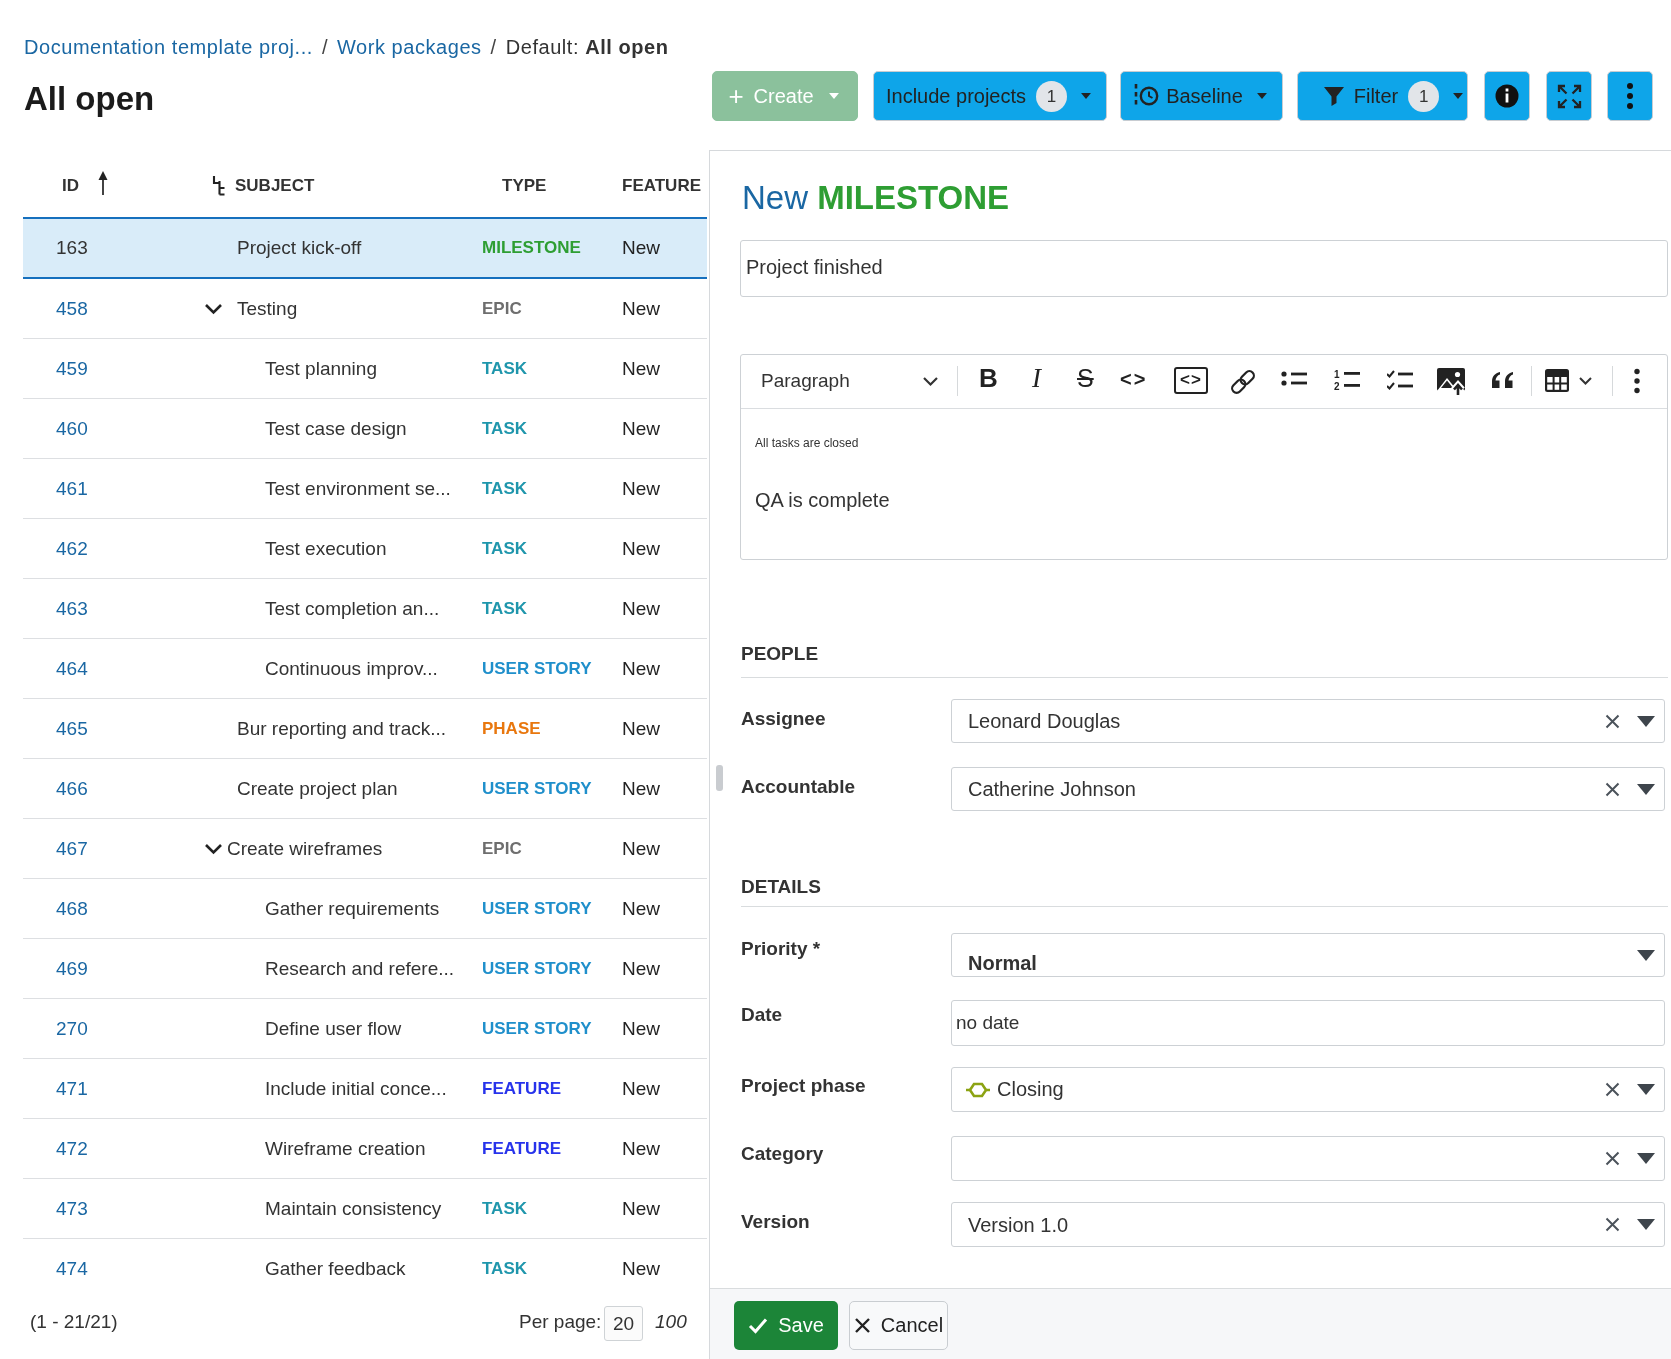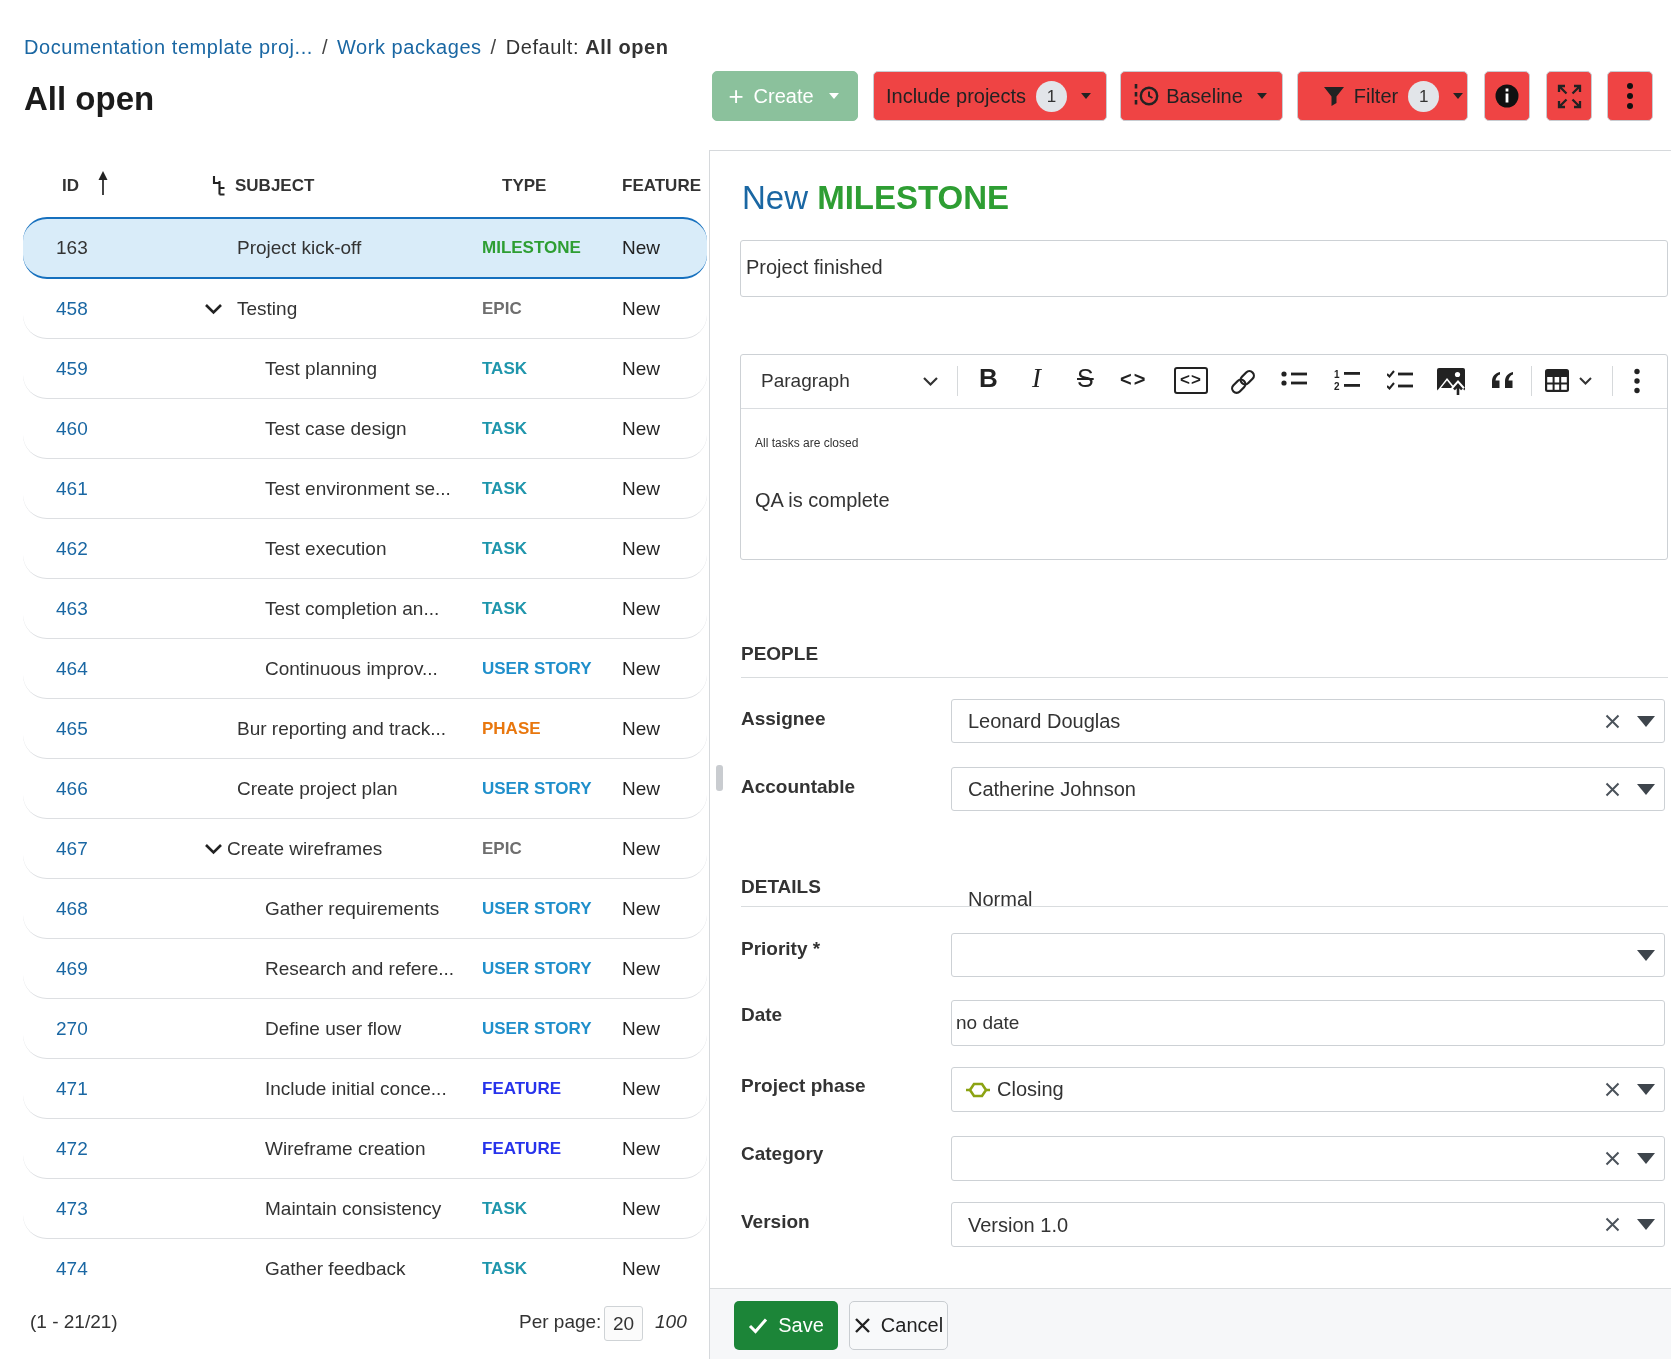--- a/index.html
+++ b/index.html
@@ -5,32 +5,32 @@
   html,body{margin:0;padding:0;}
   body{width:1671px;height:1359px;position:relative;background:#fff;
        font-family:"Liberation Sans",sans-serif;color:#333;overflow:hidden;}
   .abs{position:absolute;}
   a{color:#1A67A3;text-decoration:none;}
   
   .crumb{left:24px;top:36px;font-size:20px;letter-spacing:.55px;color:#333;white-space:nowrap;}
   .crumb .sep{color:#444;padding:0 9px;}
   h1.title{left:24px;top:80px;font-size:33px;font-weight:700;color:#1b1b1b;margin:0;}
   .btn{position:absolute;top:71px;height:50px;box-sizing:border-box;border:1px solid #c8ccd1;
-       border-radius:5px;background:#ef4444;font-size:20px;color:#222;
+       border-radius:5px;background:#0ea5e9;font-size:20px;color:#222;
        display:flex;align-items:center;justify-content:center;white-space:nowrap;}
   .btn.green{background:#8bc19c;border-color:#8bc19c;color:#fff;}
   .badge{display:inline-block;width:31px;height:31px;line-height:31px;border-radius:50%;
          background:#e2e5e9;color:#333;font-size:17px;text-align:center;}
   .cardn{display:inline-block;width:0;height:0;border-left:8px solid transparent;
         border-right:8px solid transparent;border-top:10px solid #222;}
   .cardn.white{border-top-color:#fff;}
   
   .th{font-size:17px;font-weight:700;color:#333;top:176px;}
   .trow{position:absolute;left:23px;width:684px;height:60px;box-sizing:border-box;
-        border-bottom:1px solid #dddfe2;border-radius:24px;}
+        border-bottom:1px solid #dddfe2;}
   .trow.last{border-bottom:none;}
   .trow.sel{background:#d9ecf9;border-top:2px solid #1670be;border-bottom:2px solid #1670be;height:62px;}
   .cell{position:absolute;top:50%;transform:translateY(-50%);font-size:19px;white-space:nowrap;}
   .cid{left:33px;}
   .ctype{left:459px;font-weight:700;font-size:17px;}
   .cst{left:599px;color:#222;}
   .chev{position:absolute;top:50%;transform:translateY(-50%);left:181px;}
   
   .panel-borders{left:709px;top:150px;width:962px;height:1209px;border-left:1px solid #d6d9dc;
        border-top:1px solid #d6d9dc;box-sizing:border-box;}
@@ -338,21 +338,21 @@
 
 <span class="label" style="top:776px;">Accountable</span>
 <div class="ibox" style="left:951px;top:767px;width:714px;height:44px;"></div>
 <span class="fval" style="left:968px;top:778px;">Catherine Johnson</span>
 
 <span class="shead" style="top:876px;">DETAILS</span>
 <div class="hr" style="top:906px;"></div>
 
 <span class="label" style="top:938px;">Priority *</span>
 <div class="ibox" style="left:951px;top:933px;width:714px;height:44px;"></div>
-<span class="fval" style="left:968px;top:888px;">Normal</span>
+<span class="fval" style="left:968px;top:952px;font-weight:bold;">Normal</span>
 
 <span class="label" style="top:1004px;">Date</span>
 <div class="ibox" style="left:951px;top:1000px;width:714px;height:46px;"></div>
 <span class="fval" style="left:956px;top:1012px;font-size:19px;">no date</span>
 
 <span class="label" style="top:1075px;">Project phase</span>
 <div class="ibox" style="left:951px;top:1067px;width:714px;height:45px;"></div>
 <svg class="abs" style="left:965px;top:1080px;" width="26" height="20" viewBox="0 0 26 20">
   <path d="M1 10 H6 M20 10 H25" stroke="#8ca313" stroke-width="2.6"></path>
   <path d="M9 4 H17 L21 10 L17 16 H9 L5 10 Z" fill="none" stroke="#8ca313" stroke-width="2.6"></path>

